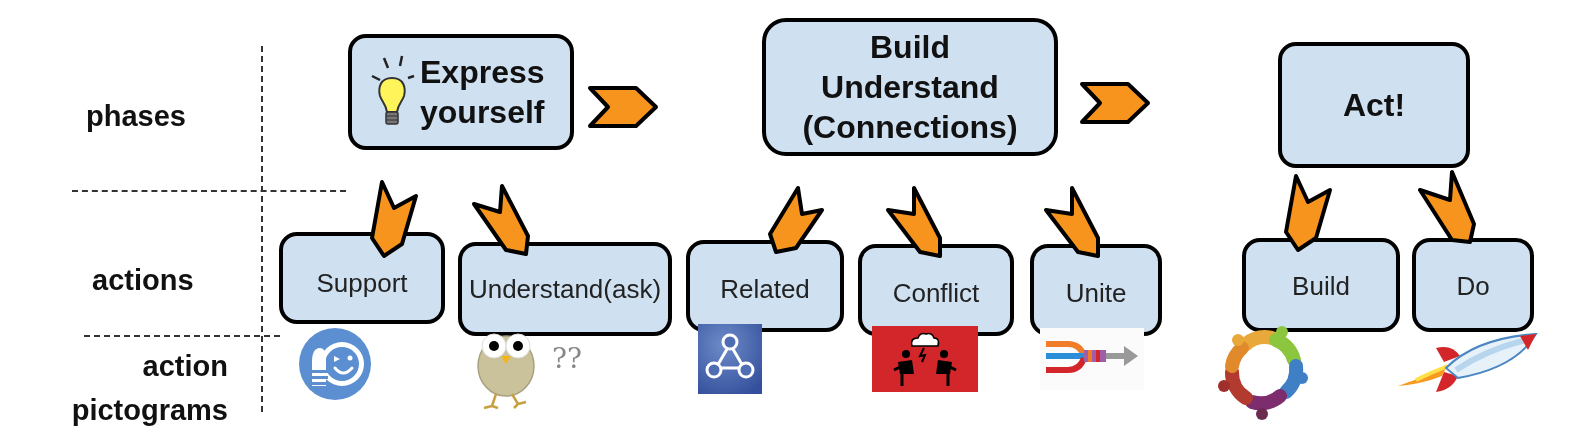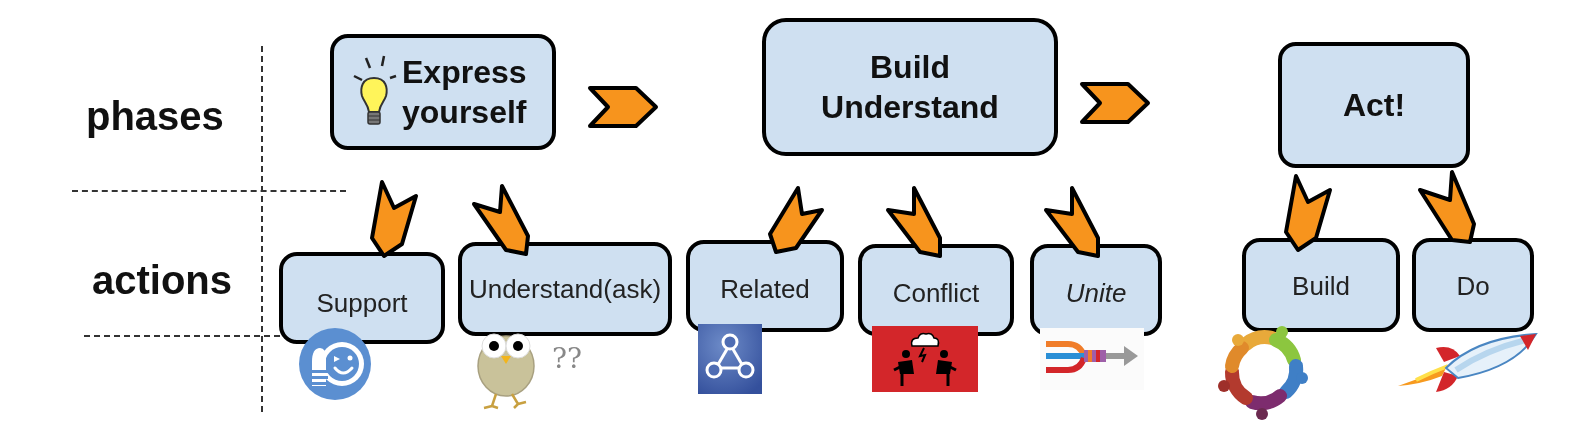--- a/index.html
+++ b/index.html
@@ -1,86 +1,89 @@
 <!DOCTYPE html>
 <html><head>
 <meta charset="utf-8">
 <style>
   html, body { margin: 0; padding: 0; background: #ffffff; }
   body { width: 1584px; height: 448px; position: relative; overflow: hidden;
          font-family: "Liberation Sans", "DejaVu Sans", sans-serif; color: #111; }
   .abs { position: absolute; }
-  .rowlabel { position: absolute; font-weight: bold; font-size: 40px; color: #111; text-align: right; line-height: 40px; }
+  .rowlabel { position: absolute; font-weight: bold; font-size: 29px; color: #111; text-align: right; line-height: 40px; }
   .box { position: absolute; background: #cfe0f1; border: 4px solid #000; border-radius: 18px; box-sizing: border-box;
          display: flex; align-items: center; justify-content: center; text-align: center; }
   .phase { font-weight: bold; font-size: 32px; line-height: 40px; color: #111; }
   .action { font-size: 26px; line-height: 32px; color: #222; }
   .dash-h { position: absolute; height: 0; border-top: 2px dashed #333; }
   .dash-v { position: absolute; width: 0; border-left: 2px dashed #333; }
   svg { overflow: visible; }
 </style>
 </head>
 <body>
 
 <div class="rowlabel" style="left:86px; top:96px;">phases</div>
 <div class="rowlabel" style="left:92px; top:260px;">actions</div>
 <div class="rowlabel" style="left:24px; top:346px; width:204px;">
+  <div>action</div>
+  <div style="margin-top:4px;">pictograms</div>
 </div>
 
 <div class="dash-v" style="left:261px; top:46px; height:366px;"></div>
 <div class="dash-h" style="left:72px; top:190px; width:274px;"></div>
 <div class="dash-h" style="left:84px; top:335px; width:196px;"></div>
 
-<div class="box phase" style="left:330px; top:34px; width:226px; height:116px; justify-content:flex-start; padding-left:16px;">
+<div class="box phase" style="left:348px; top:34px; width:226px; height:116px; justify-content:flex-start; padding-left:16px;">
   <svg width="46" height="84" viewBox="0 0 46 84" style="margin-right:6px;">
     <line x1="4" y1="26" x2="12" y2="30" stroke="#222" stroke-width="2.5"></line>
     <line x1="16" y1="8" x2="20" y2="18" stroke="#222" stroke-width="2.5"></line>
     <line x1="34" y1="6" x2="32" y2="16" stroke="#222" stroke-width="2.5"></line>
     <line x1="46" y1="26" x2="40" y2="28" stroke="#222" stroke-width="2.5"></line>
     <path d="M24 28 C12 28 10 38 12 46 C14 52 18 54 19 62 L29 62 C30 54 34 52 36 46 C38 38 36 28 24 28 Z" fill="#fff45a" stroke="#333" stroke-width="2"></path>
     <rect x="18" y="62" width="12" height="12" rx="2" fill="#777" stroke="#333" stroke-width="1.5"></rect>
     <line x1="18" y1="66" x2="30" y2="66" stroke="#333" stroke-width="1"></line>
     <line x1="18" y1="70" x2="30" y2="70" stroke="#333" stroke-width="1"></line>
   </svg>
   <div style="text-align:left;">
     <div>Express</div>
     <div>yourself</div>
   </div>
 </div>
 
 <div class="box phase" style="left:762px; top:18px; width:296px; height:138px; flex-direction:column; border-radius:24px;">
   <div>Build</div>
   <div>Understand</div>
+  <div>(Connections)</div>
 </div>
 
 <div class="box phase" style="left:1278px; top:42px; width:192px; height:126px;">
   <div>Act!</div>
 </div>
 
 <svg class="abs" style="left:586px; top:84px;" width="74" height="46" viewBox="0 0 74 46">
   <path d="M4 4 L50 4 L70 23 L50 42 L4 42 L22 23 Z" fill="#f7941d" stroke="#000" stroke-width="4" stroke-linejoin="round"></path>
 </svg>
 <svg class="abs" style="left:1078px; top:80px;" width="74" height="46" viewBox="0 0 74 46">
   <path d="M4 4 L50 4 L70 23 L50 42 L4 42 L22 23 Z" fill="#f7941d" stroke="#000" stroke-width="4" stroke-linejoin="round"></path>
 </svg>
 
-<div class="box action" style="left:279px; top:252px; width:166px; height:92px;">
+<div class="box action" style="left:279px; top:232px; width:166px; height:92px;">
   <div style="margin-top:10px;">Support</div>
 </div>
 <div class="box action" style="left:458px; top:242px; width:214px; height:94px; flex-direction:row;">
   <div>Understand</div>
   <div>(ask)</div>
 </div>
 <div class="box action" style="left:686px; top:240px; width:158px; height:92px;">
   <div style="margin-top:6px;">Related</div>
 </div>
 <div class="box action" style="left:858px; top:244px; width:156px; height:92px;">
   <div style="margin-top:6px;">Conflict</div>
 </div>
-<div class="box action" style="left:1030px; top:244px; width:132px; height:92px;font-style:italic;">
+<div class="box action" style="left:1030px; top:244px; width:132px; height:92px;">
   <div style="margin-top:6px;">Unite</div>
 </div>
 <div class="box action" style="left:1242px; top:238px; width:158px; height:94px;">
   <div style="margin-top:2px;">Build</div>
 </div>
 <div class="box action" style="left:1412px; top:238px; width:122px; height:94px;">
   <div style="margin-top:2px;">Do</div>
 </div>
 
 <svg class="abs" style="left:368px; top:180px;" width="60" height="80" viewBox="0 0 60 80">

